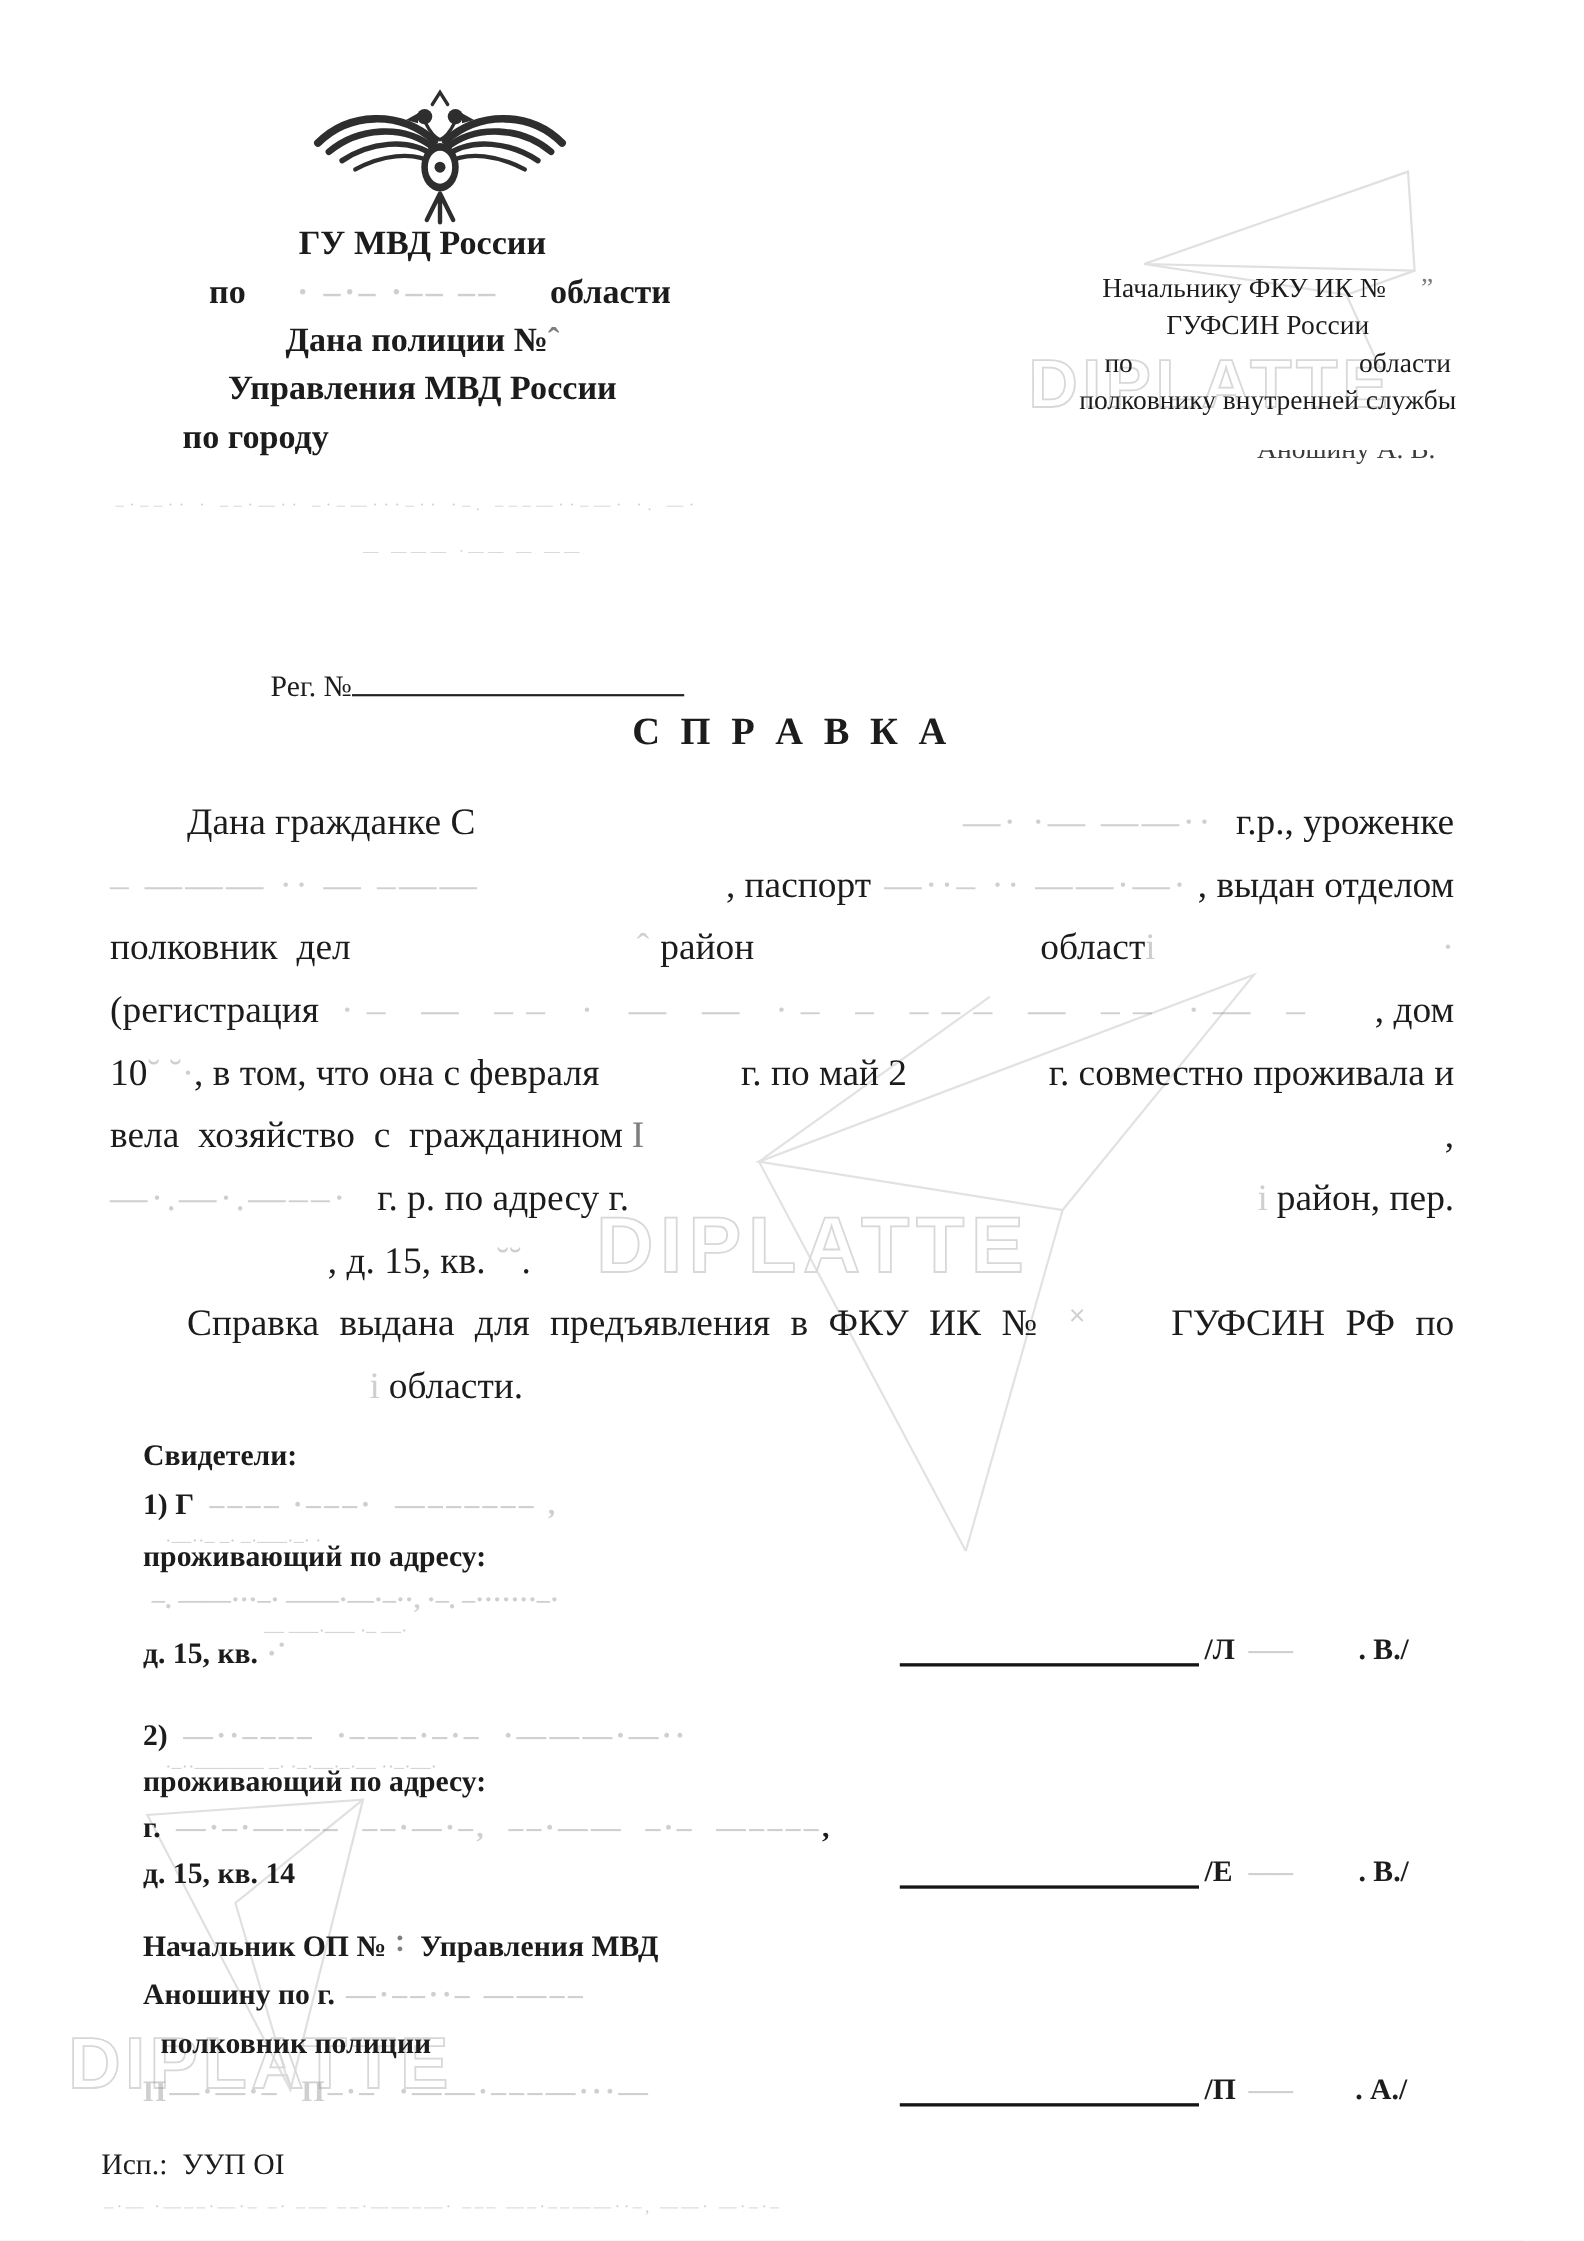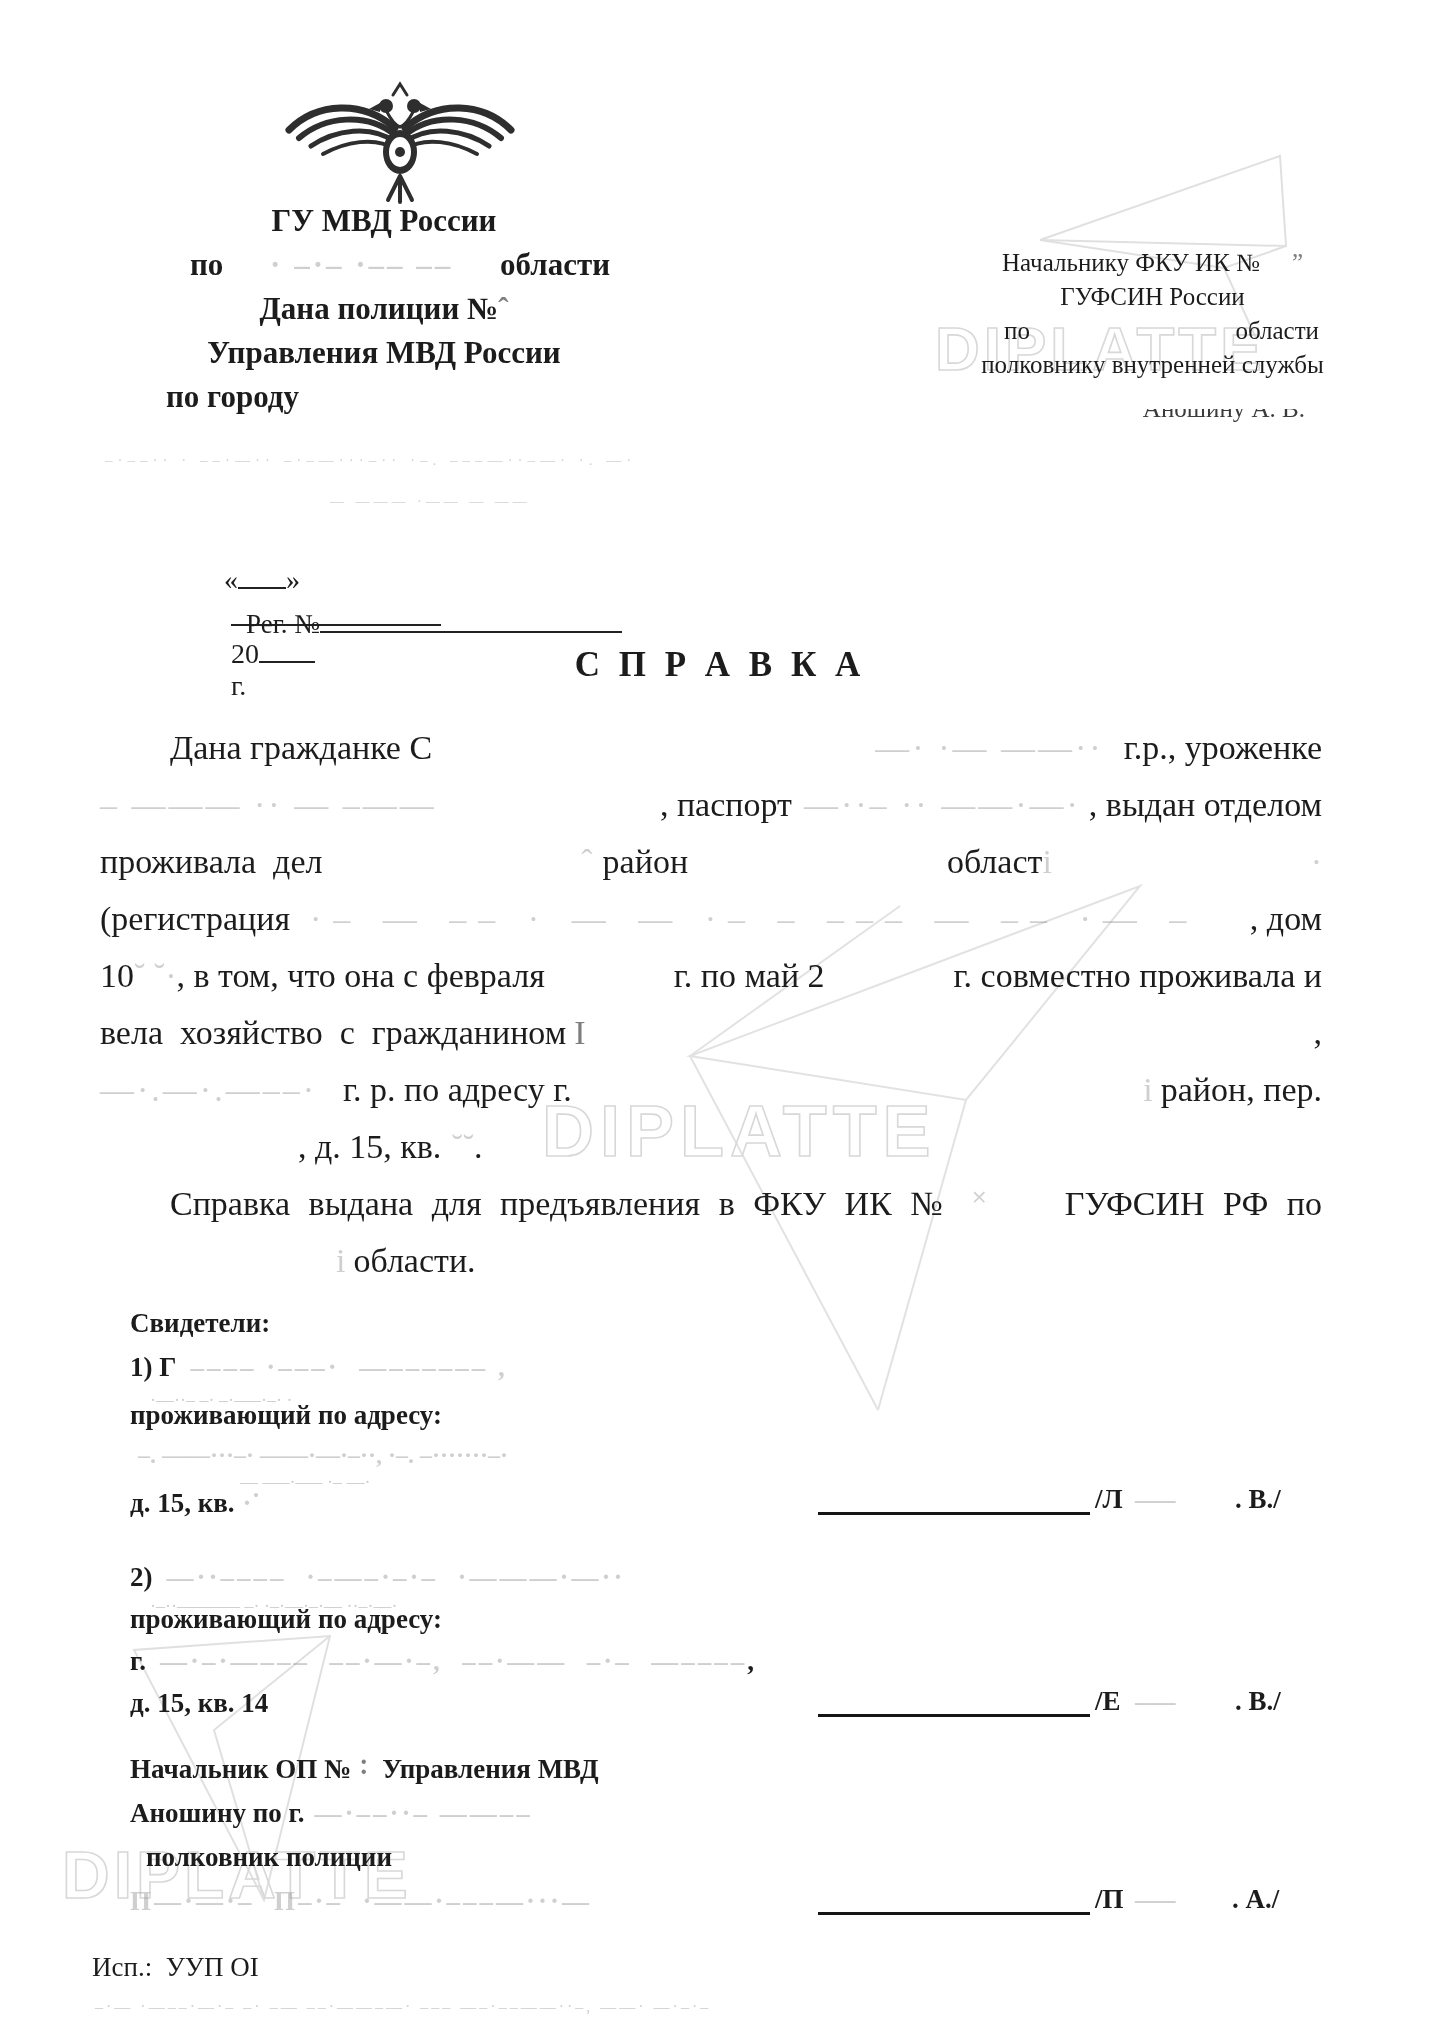--- a/index.html
+++ b/index.html
@@ -139,46 +139,40 @@
       <span>по</span>
       <span class="grow"></span>
       <span>области</span>
     </div>
     <div class="ad"><span>полковнику внутренней службы</span></div>
     <div class="ad" style="margin-top:10px;justify-content:flex-end;padding-right:20px;">
       <span class="halfclip">Аношину А. В.</span>
     </div>
   </div>
 
-  <div class="abs" id="daterow">
-    <span>«</span><span class="ul" style="width:48px"></span><span>»</span>
-    <span> </span><span class="ul" style="width:210px"></span>
-    <span> </span><span>20</span><span class="ul" style="width:56px"></span>
-    <span> </span><span>г.</span>
-  </div>
   <div class="abs" id="regrow">
     <span>Рег. №</span><span class="ul" style="width:302px"></span>
   </div>
 
   <div class="abs" id="title">С П Р А В К А</div>
 
   <div class="abs" id="body">
     <div class="bl">
       <span class="sp70"></span><span>Дана гражданке С</span>
       <span class="grow"></span><span class="faded ls3">—· ·— ——··</span>
       <span class="sp20"></span><span>г.р., уроженке</span>
     </div>
     <div class="bl">
       <span class="faded ls3">– ——— ·· — –——</span>
       <span class="grow"></span><span>, паспорт</span>
       <span class="sp12"></span><span class="faded ls3">—··– ·· ——·—·</span>
       <span class="sp8"></span><span>, выдан отделом</span>
     </div>
     <div class="bl">
-      <span>проживала  дел</span>
+      <span>полковник  дел</span>
       <span class="grow"></span><span class="faded">ˆ</span>
       <span class="sp10"></span><span>район</span>
       <span class="grow"></span><span>област</span>
       <span class="faded">і</span>
       <span class="grow"></span><span class="faded">·</span>
     </div>
     <div class="bl">
       <span>(регистрация</span>
       <span class="sp20"></span><span class="faded stretchf">·– — –– · — — ·– – ––– — –– ·— –</span>
       <span>, дом</span>

